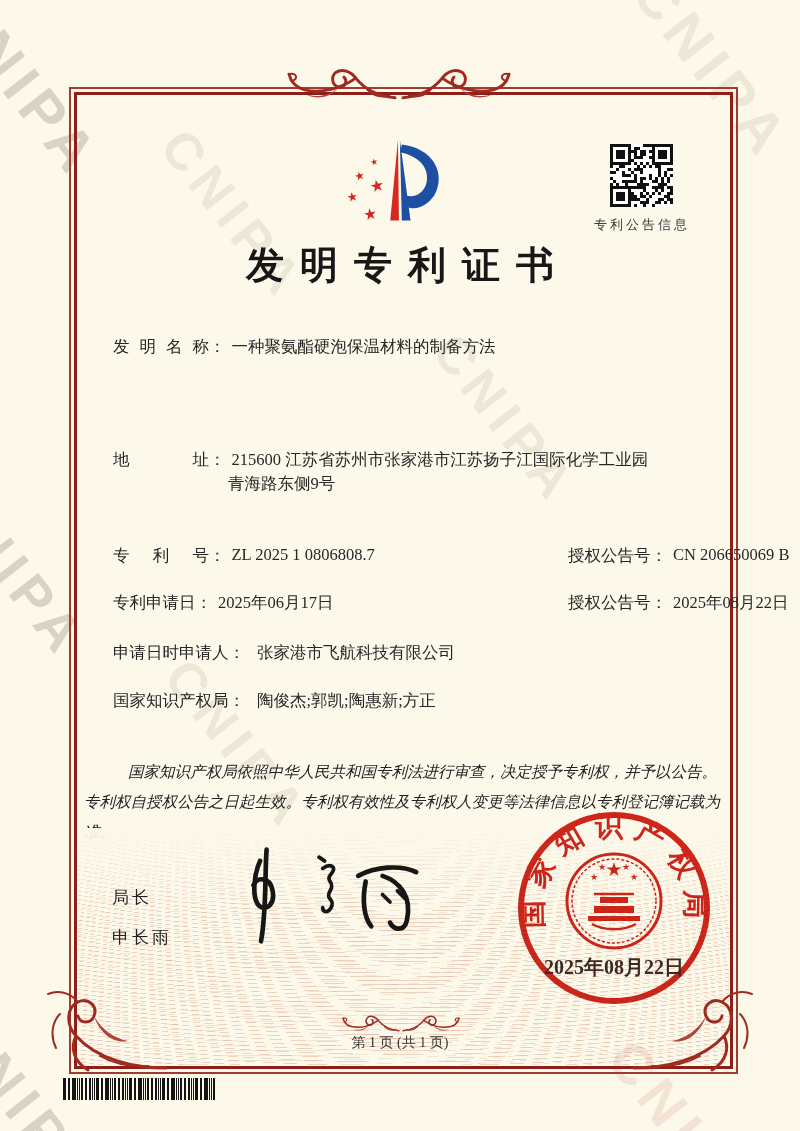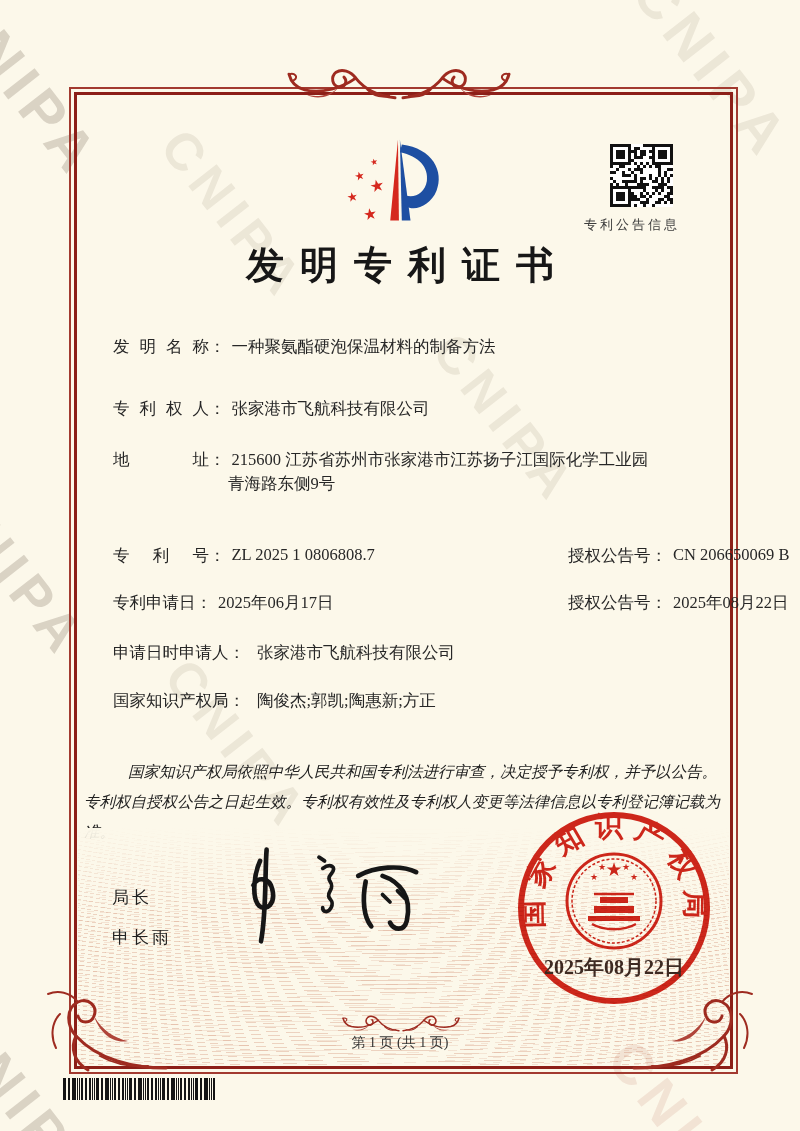--- a/index.html
+++ b/index.html
@@ -16,21 +16,21 @@
   .frame::after{content:"";position:absolute;inset:3px;border:3px solid #8c1f18;}
   
   .orn{position:absolute;z-index:3;}
   .orn svg{display:block;}
   .pair{display:flex;gap:4px;}
   
   .certno{position:absolute;left:104px;top:137px;font-size:17px;letter-spacing:2.5px;color:#3a3a3a;}
   .logo{position:absolute;left:344px;top:134px;}
   .qr{position:absolute;left:610px;top:144px;background:#fff;}
   .qr span{position:absolute;background:#111;}
-  .qrlabel{position:absolute;left:584px;top:216px;width:116px;text-align:left;
+  .qrlabel{position:absolute;left:584px;top:216px;width:116px;text-align:center;
            font-size:13px;letter-spacing:3px;color:#3c3c3c;}
   .title{position:absolute;left:0;right:0;top:240px;text-align:center;font-size:38px;font-weight:700;
          letter-spacing:16px;text-indent:16px;color:#171717;}
   
   .row{position:absolute;left:113px;font-size:16.5px;white-space:nowrap;}
   .lbl{display:inline-block;vertical-align:top;}
   .spread{width:96px;text-align:justify;text-align-last:justify;}
   .colon{display:inline-block;vertical-align:top;}
   .val{display:inline-block;vertical-align:top;margin-left:6px;color:#272727;}
   .rcol{position:absolute;left:455px;top:0;white-space:nowrap;}
@@ -365,23 +365,20 @@
       <span style="left: 42px; top: 60px; width: 3px; height: 3px;"></span>
     </div>
   <div class="qrlabel">专利公告信息</div>
 
   <div class="title">发明专利证书</div>
 
   <div class="row" style="top:336px">
     <span class="lbl spread">发明名称</span><span class="colon">：</span><span class="val">一种聚氨酯硬泡保温材料的制备方法</span>
   </div>
 
-  <div class="row" style="top:398px">
-    <span class="lbl spread">专利权人</span><span class="colon">：</span><span class="val">张家港市飞航科技有限公司</span>
-  </div>
 
   <div class="row" style="top:449px">
     <span class="lbl spread">地址</span><span class="colon">：</span><span class="val">215600 江苏省苏州市张家港市江苏扬子江国际化学工业园</span>
     <span class="val addr2">青海路东侧9号</span>
   </div>
 
 
   <div class="row" style="top:545px;right:70px">
     <span class="lbl spread">专利号</span><span class="colon">：</span><span class="val">ZL 2025 1 0806808.7</span>
     <span class="rcol">

